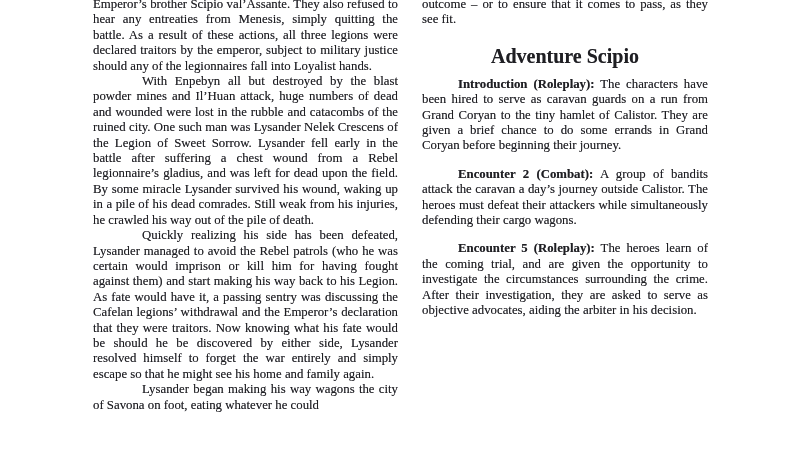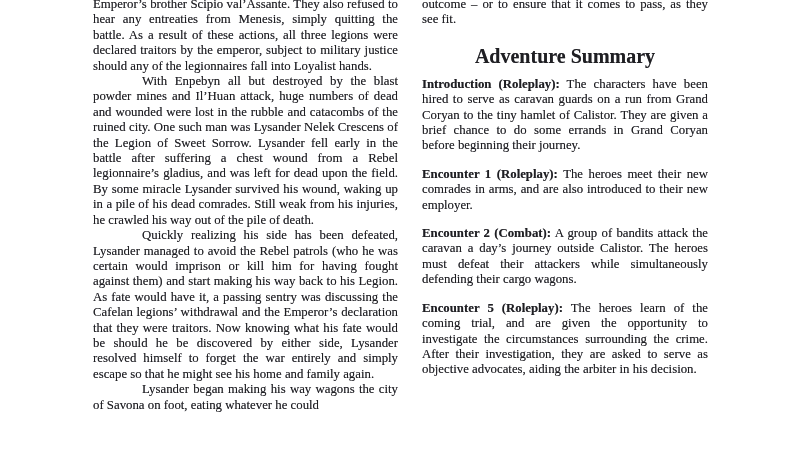--- a/index.html
+++ b/index.html
@@ -52,48 +52,45 @@
   }
   .summary-heading {
     font-size: 20px;
     line-height: 24px;
     font-weight: bold;
     text-align: center;
     margin: 16px 0 9px 0;
   }
   .entry b {
     font-weight: bold;
+    margin-left: 36px;
   }
 </style>
 </head>
 <body>
 
 <div class="page">
 
   <div class="col col-left">
     <p>Emperor’s brother Scipio val’Assante. They also refused to hear any entreaties from Menesis, simply quitting the battle. As a result of these actions, all three legions were declared traitors by the emperor, subject to military justice should any of the legionnaires fall into Loyalist hands.</p>
     <p class="indent">With Enpebyn all but destroyed by the blast powder mines and Il’Huan attack, huge numbers of dead and wounded were lost in the rubble and catacombs of the ruined city. One such man was Lysander Nelek Crescens of the Legion of Sweet Sorrow. Lysander fell early in the battle after suffering a chest wound from a Rebel legionnaire’s gladius, and was left for dead upon the field. By some miracle Lysander survived his wound, waking up in a pile of his dead comrades. Still weak from his injuries, he crawled his way out of the pile of death.</p>
     <p class="indent">Quickly realizing his side has been defeated, Lysander managed to avoid the Rebel patrols (who he was certain would imprison or kill him for having fought against them) and start making his way back to his Legion. As fate would have it, a passing sentry was discussing the Cafelan legions’ withdrawal and the Emperor’s declaration that they were traitors. Now knowing what his fate would be should he be discovered by either side, Lysander resolved himself to forget the war entirely and simply escape so that he might see his home and family again.</p>
     <p class="indent">Lysander began making his way wagons the city of Savona on foot, eating whatever he could</p>
   </div>
 
   <div class="col col-right">
     <p>outcome – or to ensure that it comes to pass, as they see fit.</p>
 
-    <div class="summary-heading">Adventure Summary</div>
+    <div class="summary-heading">Adventure Scipio</div>
 
     <p class="entry">
       <b>Introduction (Roleplay):</b>
       <span>The characters have been hired to serve as caravan guards on a run from Grand Coryan to the tiny hamlet of Calistor. They are given a brief chance to do some errands in Grand Coryan before beginning their journey.</span>
     </p>
 
-    <p class="entry">
-      <b>Encounter 1 (Roleplay):</b>
-      <span>The heroes meet their new comrades in arms, and are also introduced to their new employer.</span>
-    </p>
 
     <p class="entry">
       <b>Encounter 2 (Combat):</b>
       <span>A group of bandits attack the caravan a day’s journey outside Calistor. The heroes must defeat their attackers while simultaneously defending their cargo wagons.</span>
     </p>
 
     <p class="entry">
       <b>Encounter 5 (Roleplay):</b>
       <span>The heroes learn of the coming trial, and are given the opportunity to investigate the circumstances surrounding the crime. After their investigation, they are asked to serve as objective advocates, aiding the arbiter in his decision.</span>
     </p>

